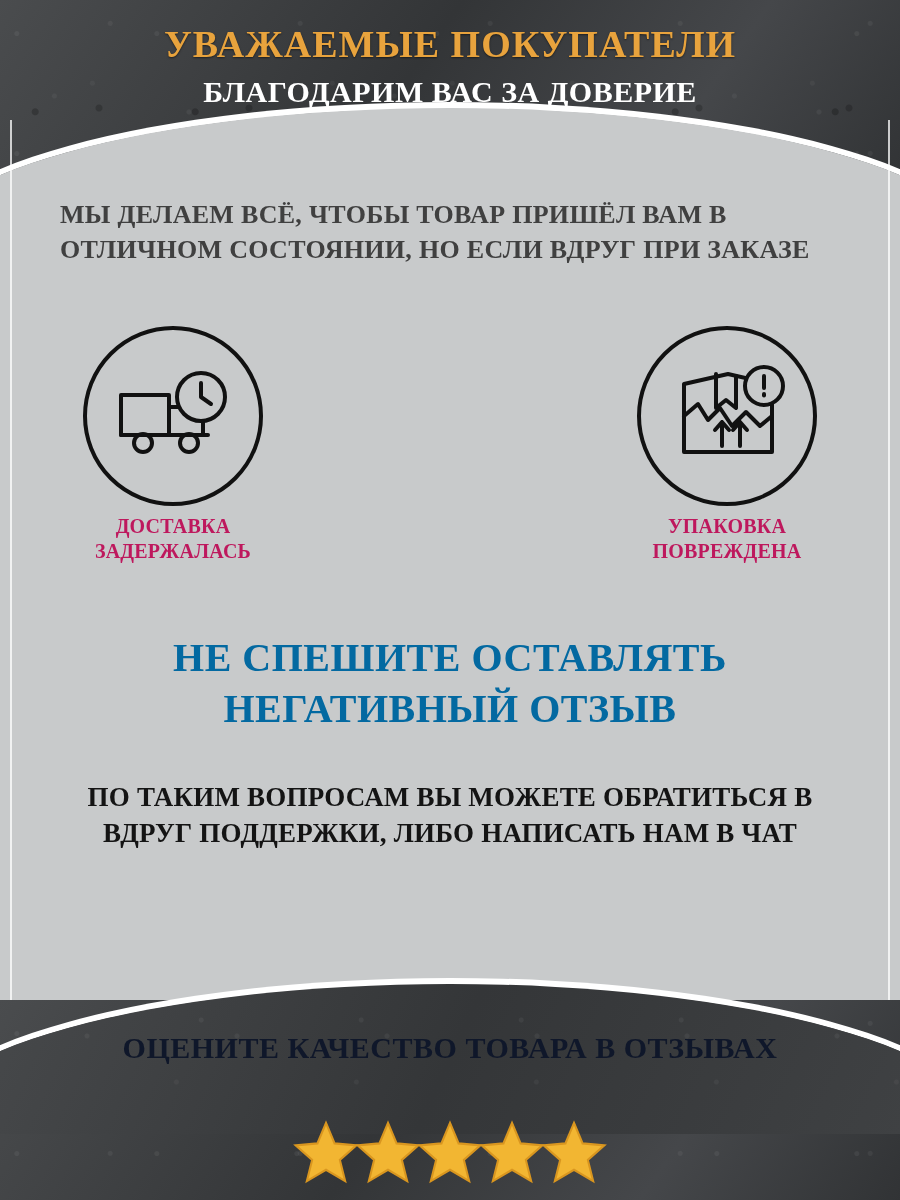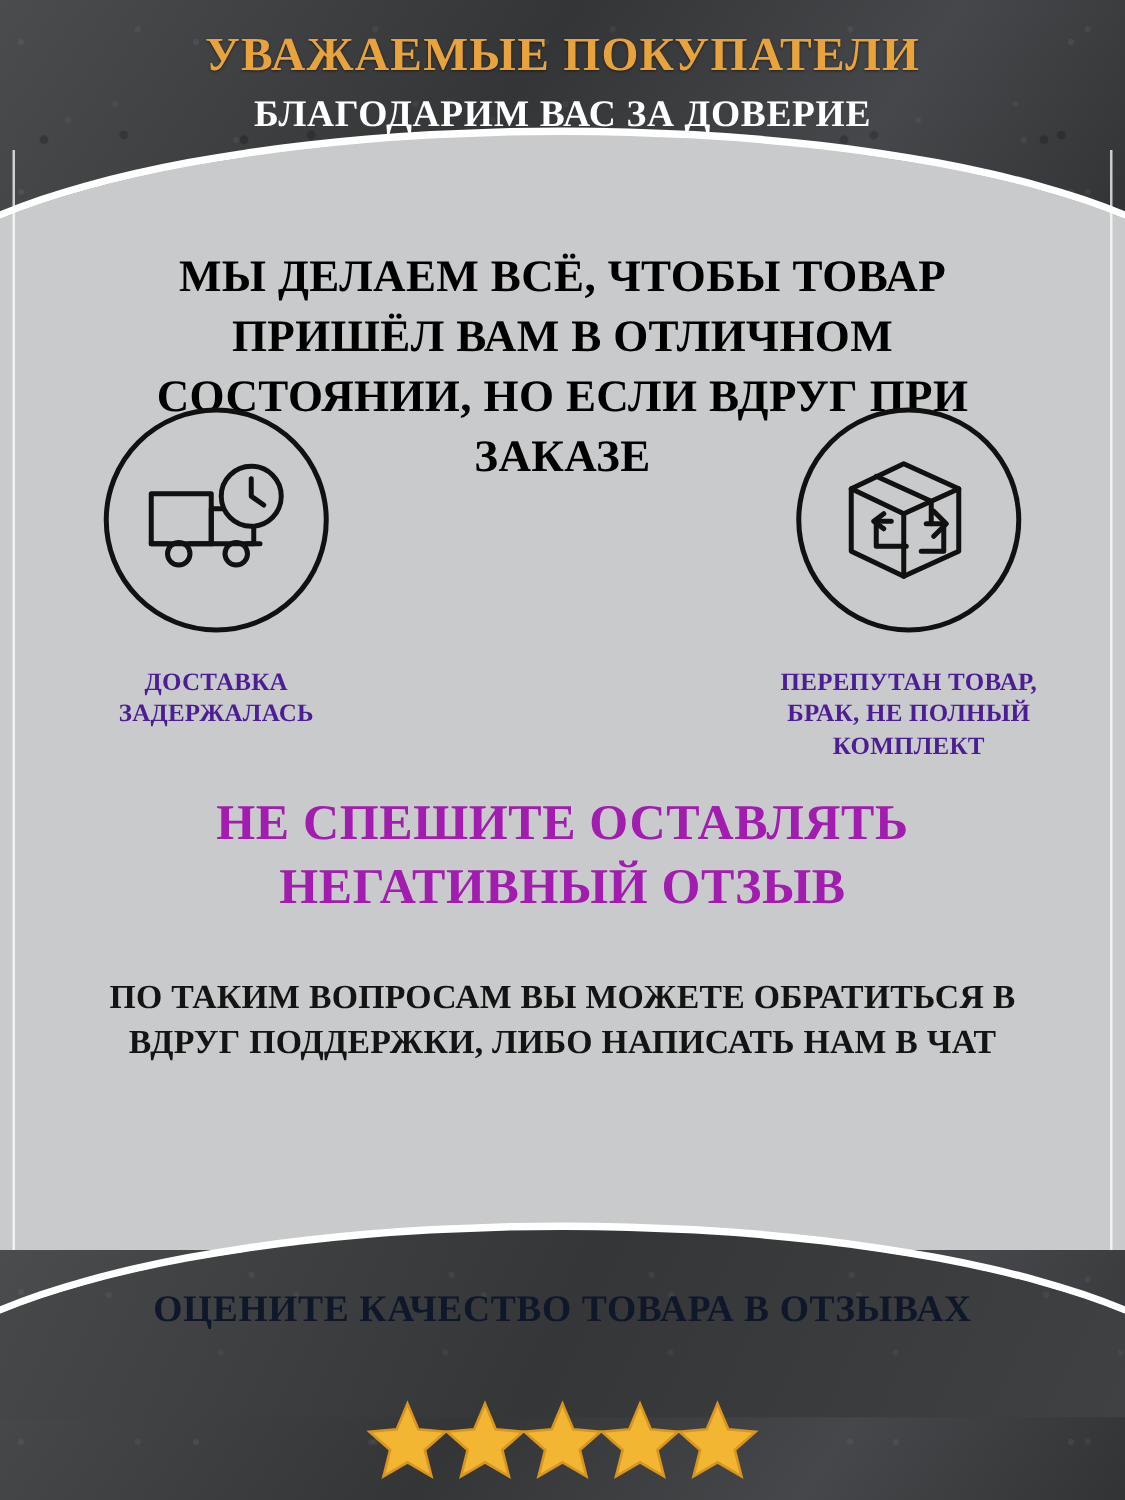--- a/index.html
+++ b/index.html
@@ -102,25 +102,25 @@
     line-height: 1.18;
     letter-spacing: .5px;
   }
 
   
   .intro {
     position: absolute;
     top: 198px;
     left: 60px;
     width: 780px;
-    text-align: center;
-    font-size: 36px;
+    text-align: left;
+    font-size: 26px;
     font-weight: bold;
     line-height: 1.33;
-    color: #000000;
+    color: #404040;
     letter-spacing: .3px;
   }
 
   .icons-row {
     position: absolute;
     top: 326px;
     left: 48px;
     width: 804px;
     display: flex;
     justify-content: space-between;
@@ -135,39 +135,39 @@
     width: 172px;
     height: 172px;
     border: 4px solid #111;
     border-radius: 50%;
     display: flex;
     align-items: center;
     justify-content: center;
     background: transparent;
   }
   .icon-caption {
-    margin-top: 28px;
+    margin-top: 8px;
     text-align: center;
     font-size: 20px;
     font-weight: bold;
     line-height: 1.27;
-    color: #4c1d95;
+    color: #be185d;
     letter-spacing: .2px;
   }
 
   .big-headline {
     position: absolute;
     top: 632px;
     left: 60px;
     width: 780px;
     text-align: center;
     font-size: 40px;
     font-weight: bold;
     line-height: 1.28;
-    color: #a21caf;
+    color: #0369a1;
     letter-spacing: .5px;
   }
 
   .support-text {
     position: absolute;
     top: 780px;
     left: 50px;
     width: 800px;
     text-align: center;
     font-size: 27px;
@@ -232,37 +232,37 @@
           <circle cx="30" cy="82" r="9"></circle>
           <circle cx="76" cy="82" r="9"></circle>
           <path d="M8 74 h13 M39 74 h18 M85 74 h10"></path>
           <circle cx="88" cy="36" r="24" fill="#c8cacb"></circle>
           <path d="M88 22 v14 l10 7"></path>
         </svg>
       </div>
       <div class="icon-caption">ДОСТАВКА ЗАДЕРЖАЛАСЬ</div>
     </div>
 
+
     <div class="icon-col">
       <div class="icon-circle">
-        <svg width="120" height="118" viewBox="0 0 120 118" fill="none" stroke="#111" stroke-width="4" stroke-linecap="round" stroke-linejoin="round">
-          <path d="M14 34 L56 14 L100 34 L100 84 L56 104 L14 84 Z"></path>
-          <path d="M14 34 L56 54 L100 34"></path>
-          <path d="M56 54 L56 104"></path>
-          <path d="M34 24 L78 44 L78 62"></path>
-          <path d="M46 60 h-12 v20 h24"></path>
-          <path d="M40 54 l-8 6 8 6"></path>
-          <path d="M70 84 h18 v-22 h-14"></path>
-          <path d="M80 52 l10 10 -10 10"></path>
+        <svg width="118" height="112" viewBox="0 0 118 112" fill="none" stroke="#111" stroke-width="4" stroke-linecap="round" stroke-linejoin="round">
+          <path d="M16 24 L60 14 L104 24 L104 92 L16 92 Z"></path>
+          <path d="M48 14 L48 48 L58 40 L68 48 L68 16"></path>
+          <path d="M16 56 L30 44 L40 60 L52 48 L64 66 L78 52 L92 66 L104 56"></path>
+          <path d="M54 86 L54 62 M54 62 l-7 8 M54 62 l7 8"></path>
+          <path d="M72 86 L72 62 M72 62 l-7 8 M72 62 l7 8"></path>
+          <circle cx="96" cy="26" r="19" fill="#c8cacb"></circle>
+          <path d="M96 16 v12"></path>
+          <path d="M96 34 v1.5"></path>
         </svg>
       </div>
-      <div class="icon-caption">ПЕРЕПУТАН ТОВАР, БРАК, НЕ ПОЛНЫЙ КОМПЛЕКТ</div>
+      <div class="icon-caption">УПАКОВКА ПОВРЕЖДЕНА</div>
     </div>
 
-
   </div>
 
   <div class="big-headline">НЕ СПЕШИТЕ ОСТАВЛЯТЬ НЕГАТИВНЫЙ ОТЗЫВ</div>
 
   <div class="support-text">ПО ТАКИМ ВОПРОСАМ ВЫ МОЖЕТЕ ОБРАТИТЬСЯ В ВДРУГ ПОДДЕРЖКИ, ЛИБО НАПИСАТЬ НАМ В ЧАТ</div>
 
   <div class="footer-text">ОЦЕНИТЕ КАЧЕСТВО ТОВАРА В ОТЗЫВАХ</div>
 
   <div class="stars">
     <svg width="66" height="64" viewBox="0 0 50 48">

